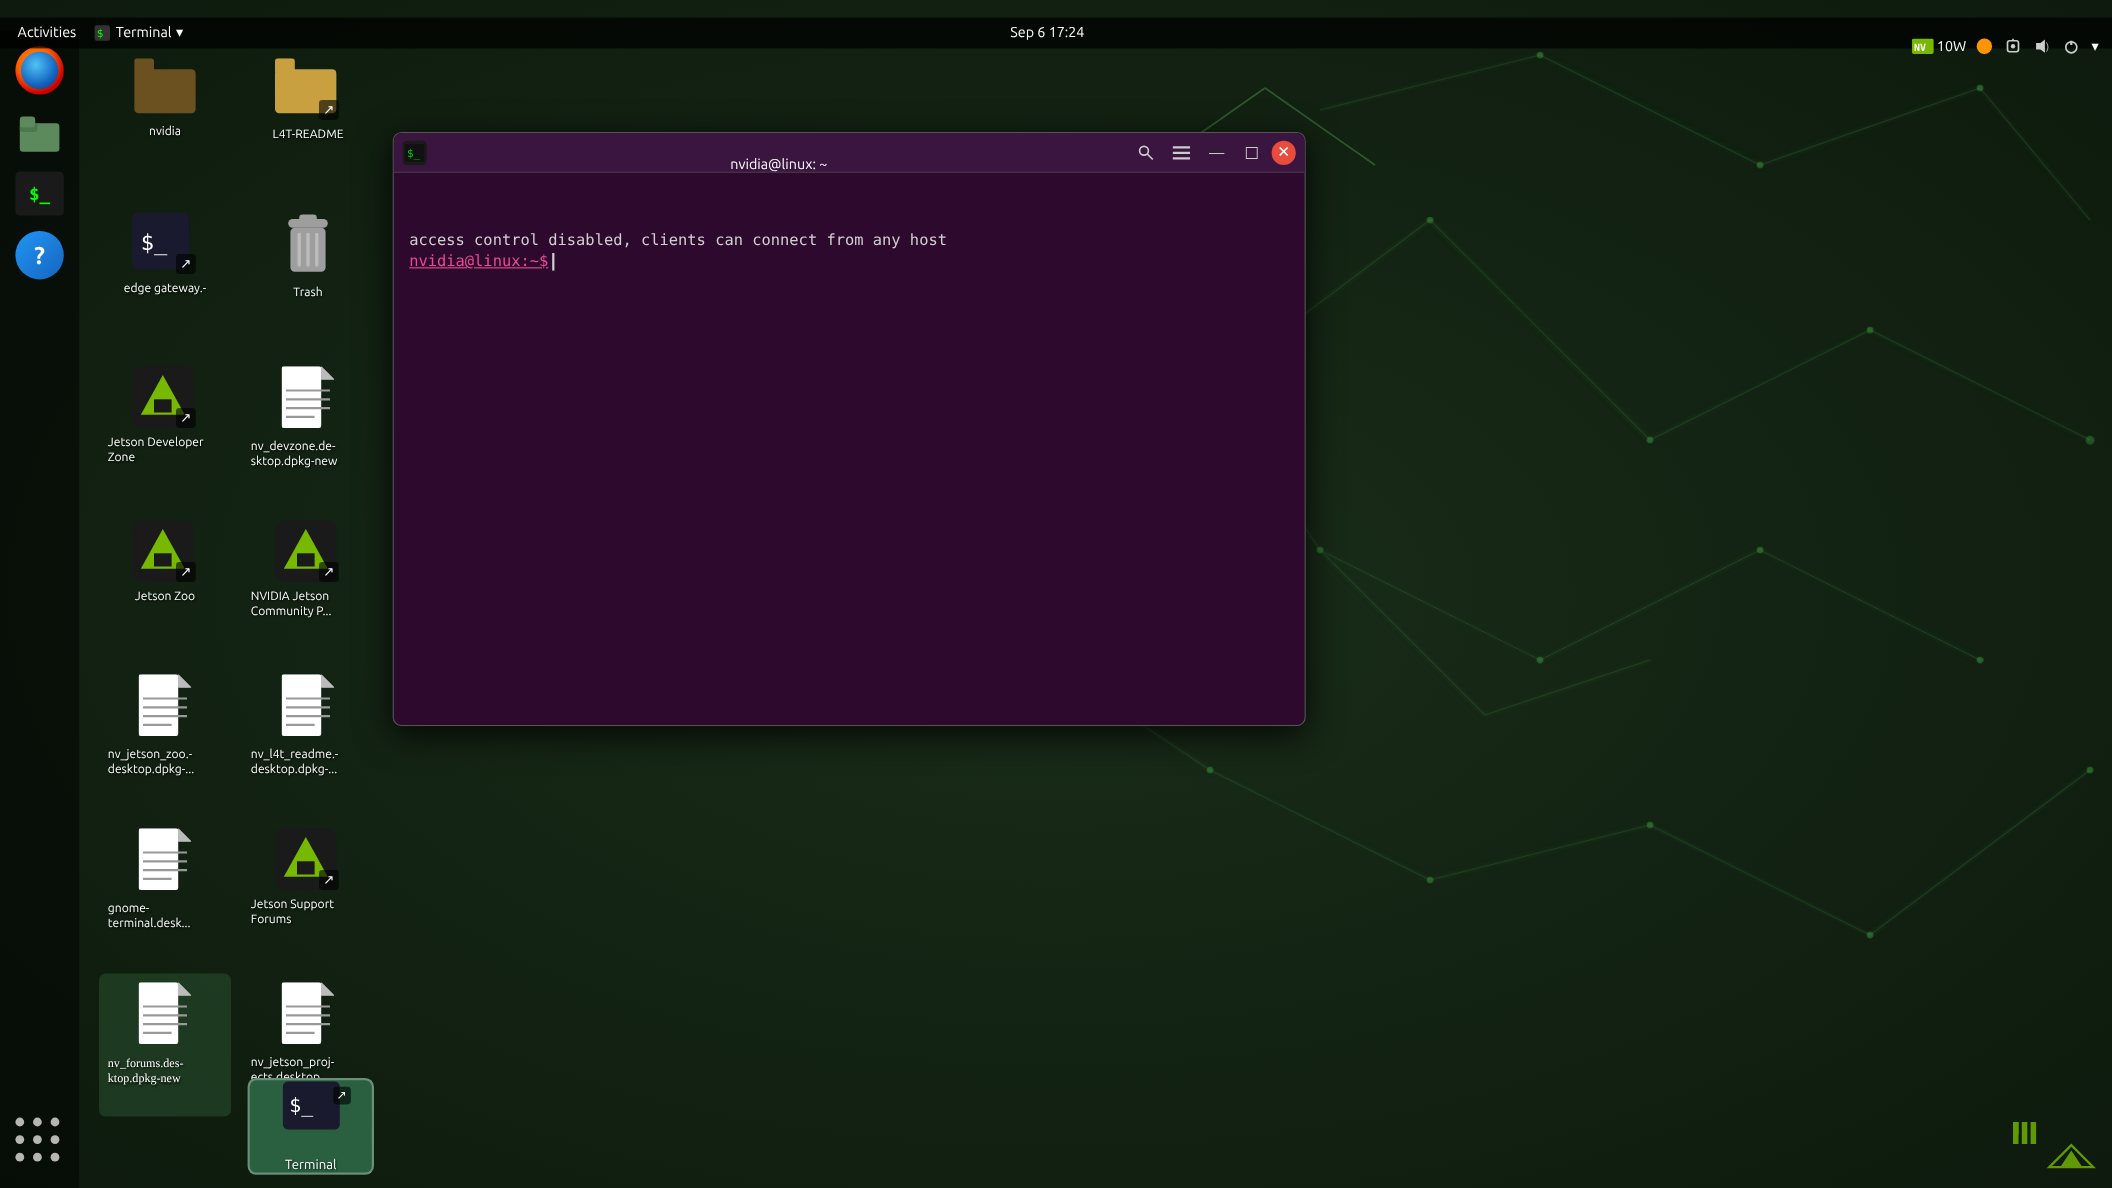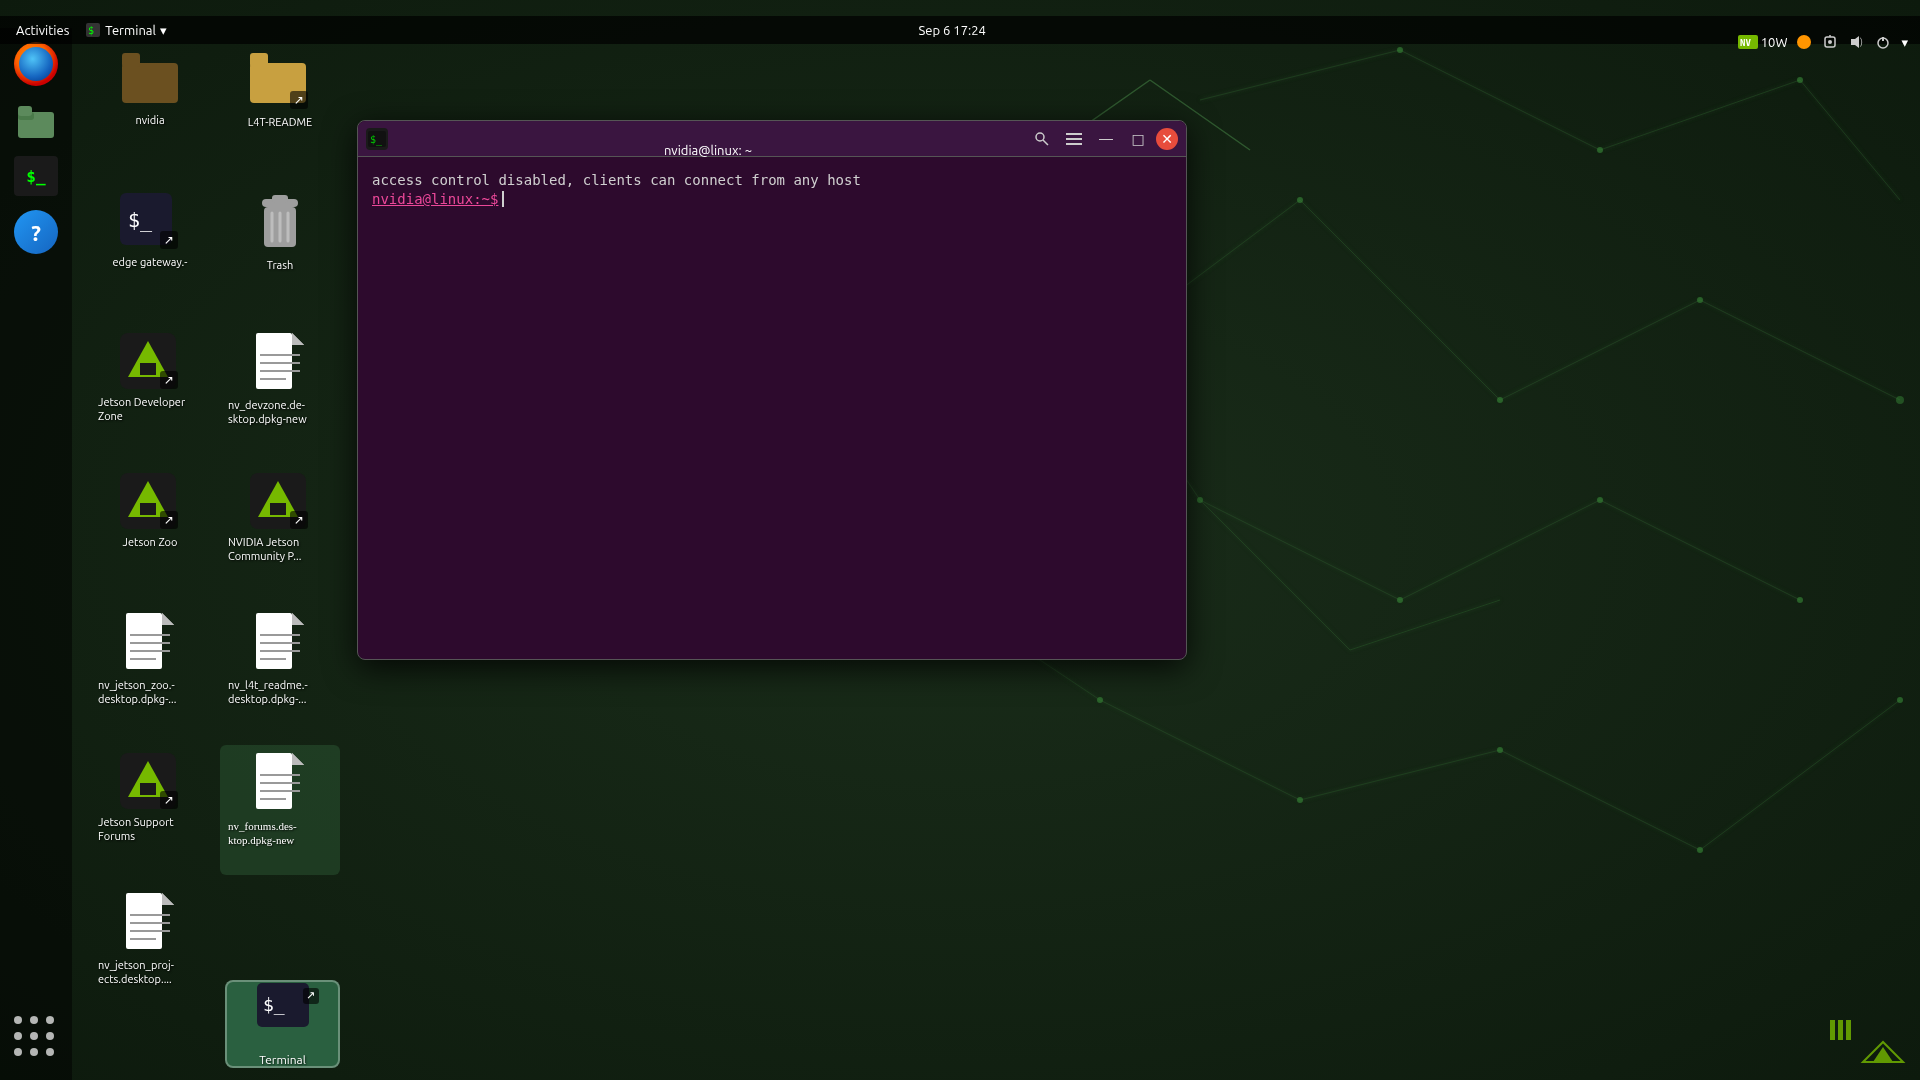--- a/index.html
+++ b/index.html
@@ -290,20 +290,21 @@
     }
 
     .terminal-body {
       flex: 1;
       padding: 12px 14px;
       font-family: 'DejaVu Sans Mono', 'Courier New', monospace;
       font-size: 14px;
       color: #d0d0d0;
       overflow-y: auto;
       position: relative;
+      margin-top: 39px;
     }
 
     .terminal-body::-webkit-scrollbar {
       width: 8px;
     }
 
     .terminal-body::-webkit-scrollbar-track {
       background: #2d0a2d;
     }
 
@@ -648,20 +649,34 @@
           <polygon points="36,0 36,12 48,12" fill="#bbb"></polygon>
           <line x1="4" y1="22" x2="44" y2="22" stroke="#999" stroke-width="2"></line>
           <line x1="4" y1="30" x2="44" y2="30" stroke="#999" stroke-width="2"></line>
           <line x1="4" y1="38" x2="44" y2="38" stroke="#999" stroke-width="2"></line>
           <line x1="4" y1="46" x2="30" y2="46" stroke="#999" stroke-width="2"></line>
         </svg>
       </div>
       <span class="icon-label">nv_l4t_readme.-desktop.dpkg-...</span>
     </div>
 
+    <div class="desktop-icon">
+      <div>
+        <svg width="48" height="58" viewBox="0 0 48 58">
+          <rect x="0" y="0" width="36" height="56" rx="2" fill="white"></rect>
+          <polygon points="36,0 48,12 36,12" fill="#ddd"></polygon>
+          <polygon points="36,0 36,12 48,12" fill="#bbb"></polygon>
+          <line x1="4" y1="22" x2="44" y2="22" stroke="#999" stroke-width="2"></line>
+          <line x1="4" y1="30" x2="44" y2="30" stroke="#999" stroke-width="2"></line>
+          <line x1="4" y1="38" x2="44" y2="38" stroke="#999" stroke-width="2"></line>
+          <line x1="4" y1="46" x2="30" y2="46" stroke="#999" stroke-width="2"></line>
+        </svg>
+      </div>
+      <span class="icon-label">gnome-terminal.desk...</span>
+    </div>
 
     <div class="desktop-icon">
       <div style="position:relative;width:60px;height:58px;">
         <svg width="56" height="56" viewBox="0 0 56 56">
           <rect x="0" y="0" width="56" height="56" rx="8" fill="#1a1a1a"></rect>
           <polygon points="28,8 48,44 8,44" fill="#76b900"></polygon>
           <rect x="20" y="30" width="16" height="12" fill="#1a1a1a"></rect>
         </svg>
         <div class="shortcut-badge">
           <span class="shortcut-arrow">↗</span>

